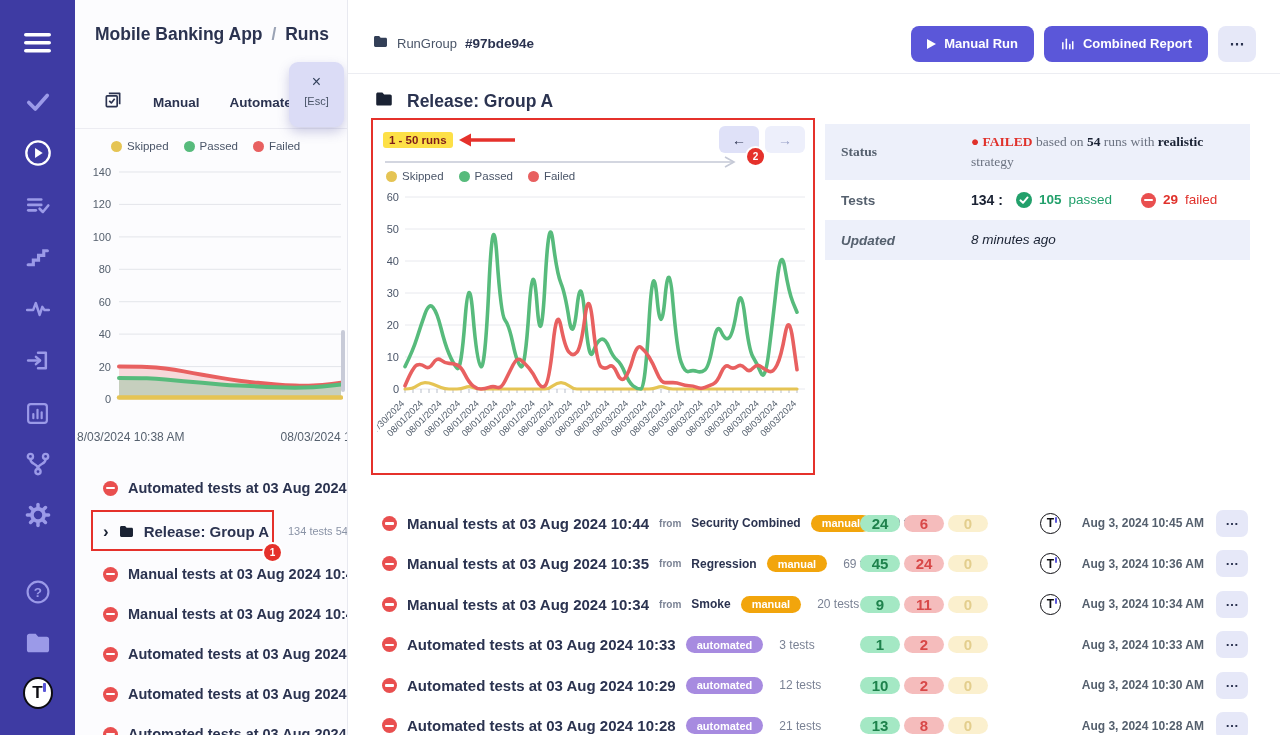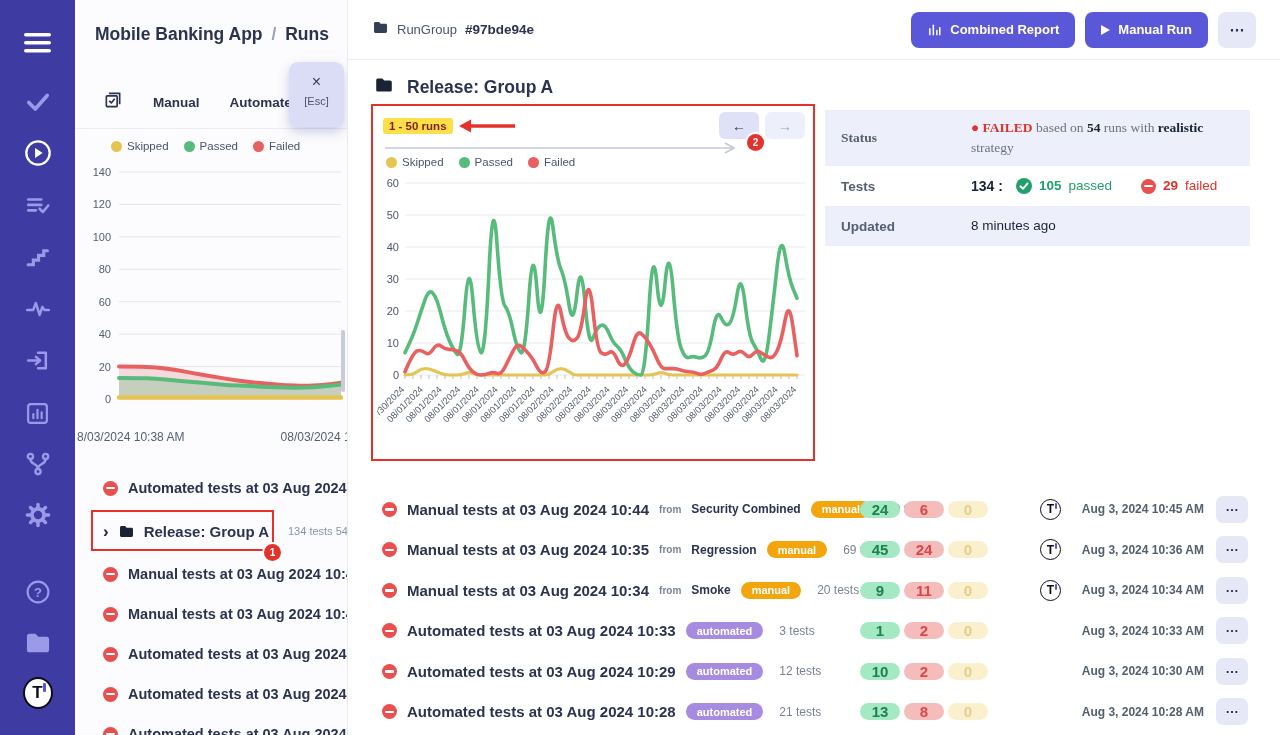--- a/index.html
+++ b/index.html
@@ -48,21 +48,21 @@
   .lgroup-inner { position:absolute; left:28px; top:0; height:46px; display:flex; align-items:center; gap:9px; white-space:nowrap; }
   .chevron { font-size:17px; font-weight:bold; color:#1A2233; line-height:1; }
   .lgroup-title { font-size:15px; font-weight:bold; color:#2B3350; }
   .lgroup-meta { font-size:11px; color:#8A93A6; margin-left:10px; }
   .num-badge { position:absolute; width:17px; height:17px; border-radius:50%; background:#E5312B; color:#fff;
                font-size:10px; font-weight:bold; display:flex; align-items:center; justify-content:center;
                box-shadow:0 0 0 2px #fff; z-index:4; }
   .lp-scrollbar { position:absolute; right:2px; top:330px; width:4px; height:62px; background:#C8CBD8; border-radius:2px; }
 
   
-  .main { flex:1; position:relative; background:#fff; overflow:hidden; }
+  .main { flex:1; position:relative; background:#fff; overflow:hidden;margin-top:14px; }
   .topbar { height:60px; border-bottom:1px solid #ECEDF2; display:flex; align-items:center; padding:0 24px; gap:8px; }
   .topbar .grp-label { font-size:13px; color:#4A5568; }
   .topbar .grp-id { font-size:13.5px; font-weight:bold; color:#2B3350; }
   .topbar-right { margin-left:auto; display:flex; align-items:center; gap:10px; }
   .btn-purple { background:#5B57D9; color:#fff; border:none; border-radius:8px; height:36px; padding:0 16px;
                 font-size:13px; font-weight:bold; display:flex; align-items:center; gap:8px; cursor:pointer;
                 font-family:"Liberation Sans",sans-serif; }
   .play-tri { width:0; height:0; border-left:9px solid #fff; border-top:5.5px solid transparent; border-bottom:5.5px solid transparent; }
   .btn-more { background:#E6E8F8; border:none; border-radius:8px; width:38px; height:36px; font-size:15px; font-weight:bold;
               color:#2B3350; cursor:pointer; }
@@ -81,21 +81,21 @@
   .main-legend { position:absolute; top:50px; left:13px; }
   #main-chart { position:absolute; top:64px; left:4px; }
 
   .status-panel { position:absolute; left:477px; top:110px; width:425px; font-size:13.5px; }
   .sp-row { display:flex; padding:0 16px; align-items:center; }
   .sp-row.alt { background:#EDF0FA; }
   .sp-label { width:130px; flex:none; color:#55606E; font-weight:600; }
   .sp-val { flex:1; color:#6B7280; line-height:1.5; }
   .sp-r1 { height:56px;font-family:Liberation Serif, serif; }
   .sp-r2 { height:40px; }
-  .sp-r3 { height:40px; }
+  .sp-r3 { height:40px;font-style:italic; }
   .red-b { color:#E0312B; font-weight:bold; }
   .dark-b { color:#1A2233; font-weight:bold; }
   .green-t { color:#22A06B; }
   .red-t { color:#E0312B; }
   .sp-tests { display:flex; align-items:center; gap:7px; flex-wrap:nowrap; }
   .updated-val { color:#1A2233; }
 
   .runs-list { position:absolute; top:489px; left:0; right:0; }
   .run-row { height:40.5px; position:relative; display:flex; align-items:center; padding-left:34px; gap:10px; }
   .run-title { font-size:15px; font-weight:600; color:#2B3350; white-space:nowrap; }
@@ -340,31 +340,31 @@
     <header class="topbar">
       <span>
         <svg width="17" height="15" viewBox="0 0 24 22">
             <path d="M2.5 5 c0-1.2 1-2 2-2 h5.5 l2.2 2.6 h7.3 c1.2 0 2 .9 2 2 v9.4 c0 1.2-.9 2-2 2 h-15 c-1.1 0-2-.9-2-2 Z" class="fold-dark"></path>
           </svg>
       </span>
       <span class="grp-label">RunGroup</span>
       <span class="grp-id">#97bde94e</span>
       <div class="topbar-right">
         <button class="btn-purple">
+          <span class="play-tri"></span>
+          <span>Manual Run</span>
+        </button>
+        <button class="btn-purple">
           <svg width="15" height="14" viewBox="0 0 24 24" fill="none" stroke="#fff" stroke-width="2.6" stroke-linecap="round">
               <line x1="4" y1="20" x2="4" y2="10"></line>
               <line x1="10" y1="20" x2="10" y2="4"></line>
               <line x1="16" y1="20" x2="16" y2="13"></line>
               <line x1="21" y1="20" x2="21" y2="8"></line>
             </svg>
           <span>Combined Report</span>
-        </button>
-        <button class="btn-purple">
-          <span class="play-tri"></span>
-          <span>Manual Run</span>
         </button>
         <button class="btn-more">⋯</button>
       </div>
     </header>
 
     <div class="section-row">
       <span>
         <svg width="20" height="18" viewBox="0 0 24 22">
             <path d="M2.5 5 c0-1.2 1-2 2-2 h5.5 l2.2 2.6 h7.3 c1.2 0 2 .9 2 2 v9.4 c0 1.2-.9 2-2 2 h-15 c-1.1 0-2-.9-2-2 Z" fill="#1A2233"></path>
           </svg>

